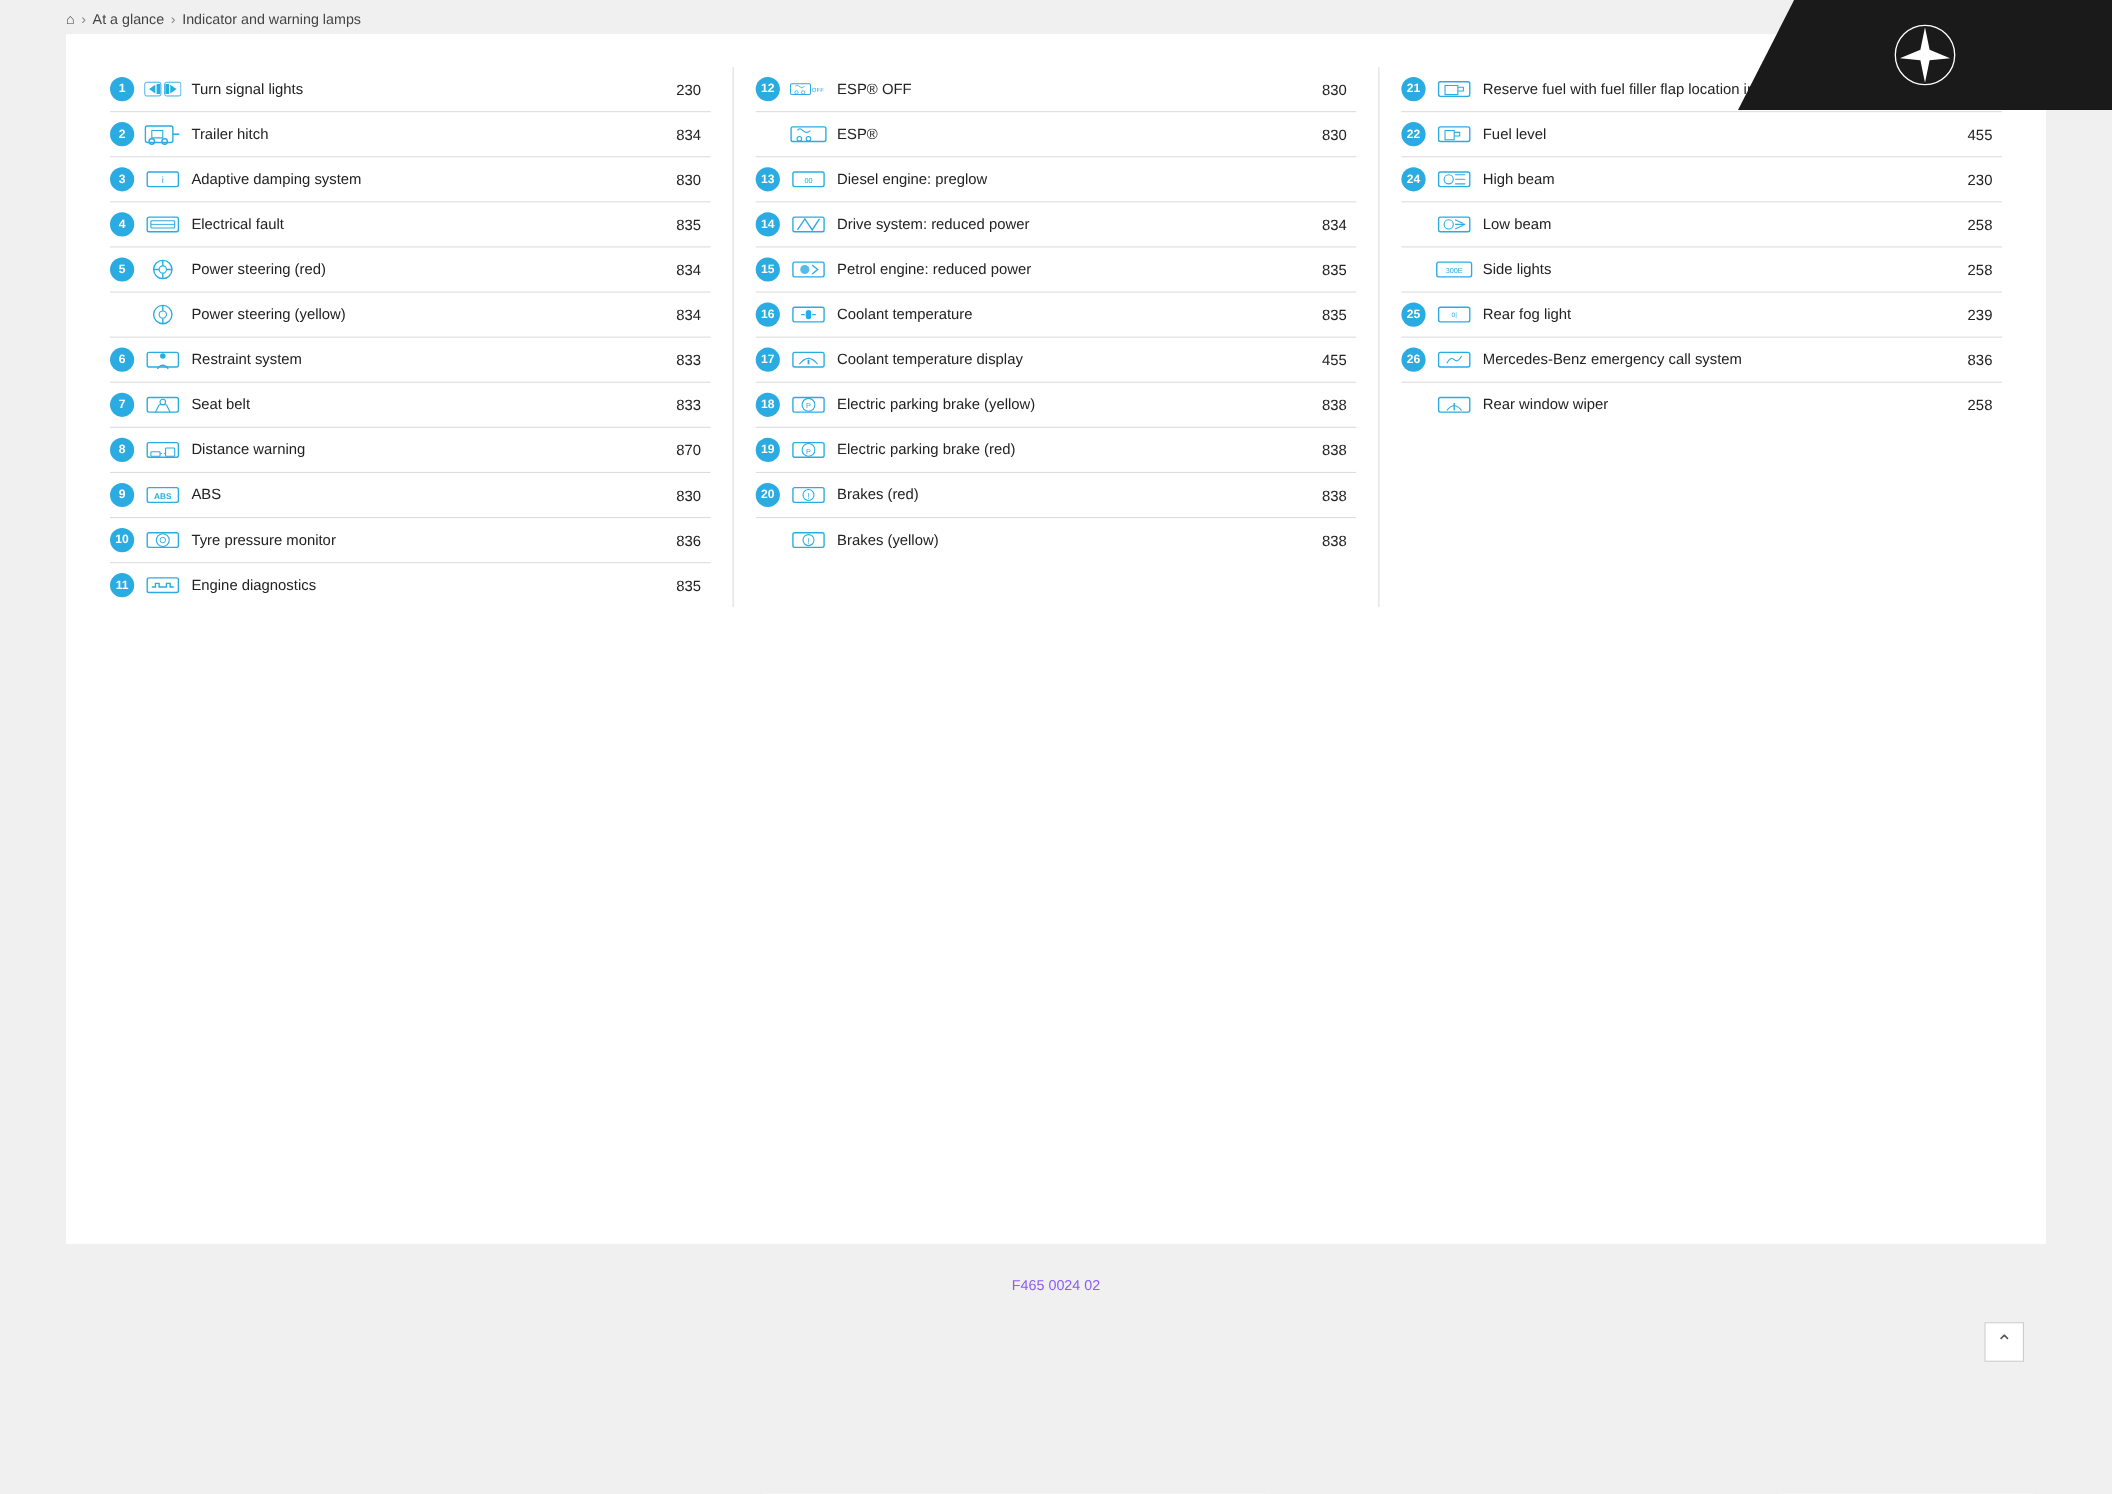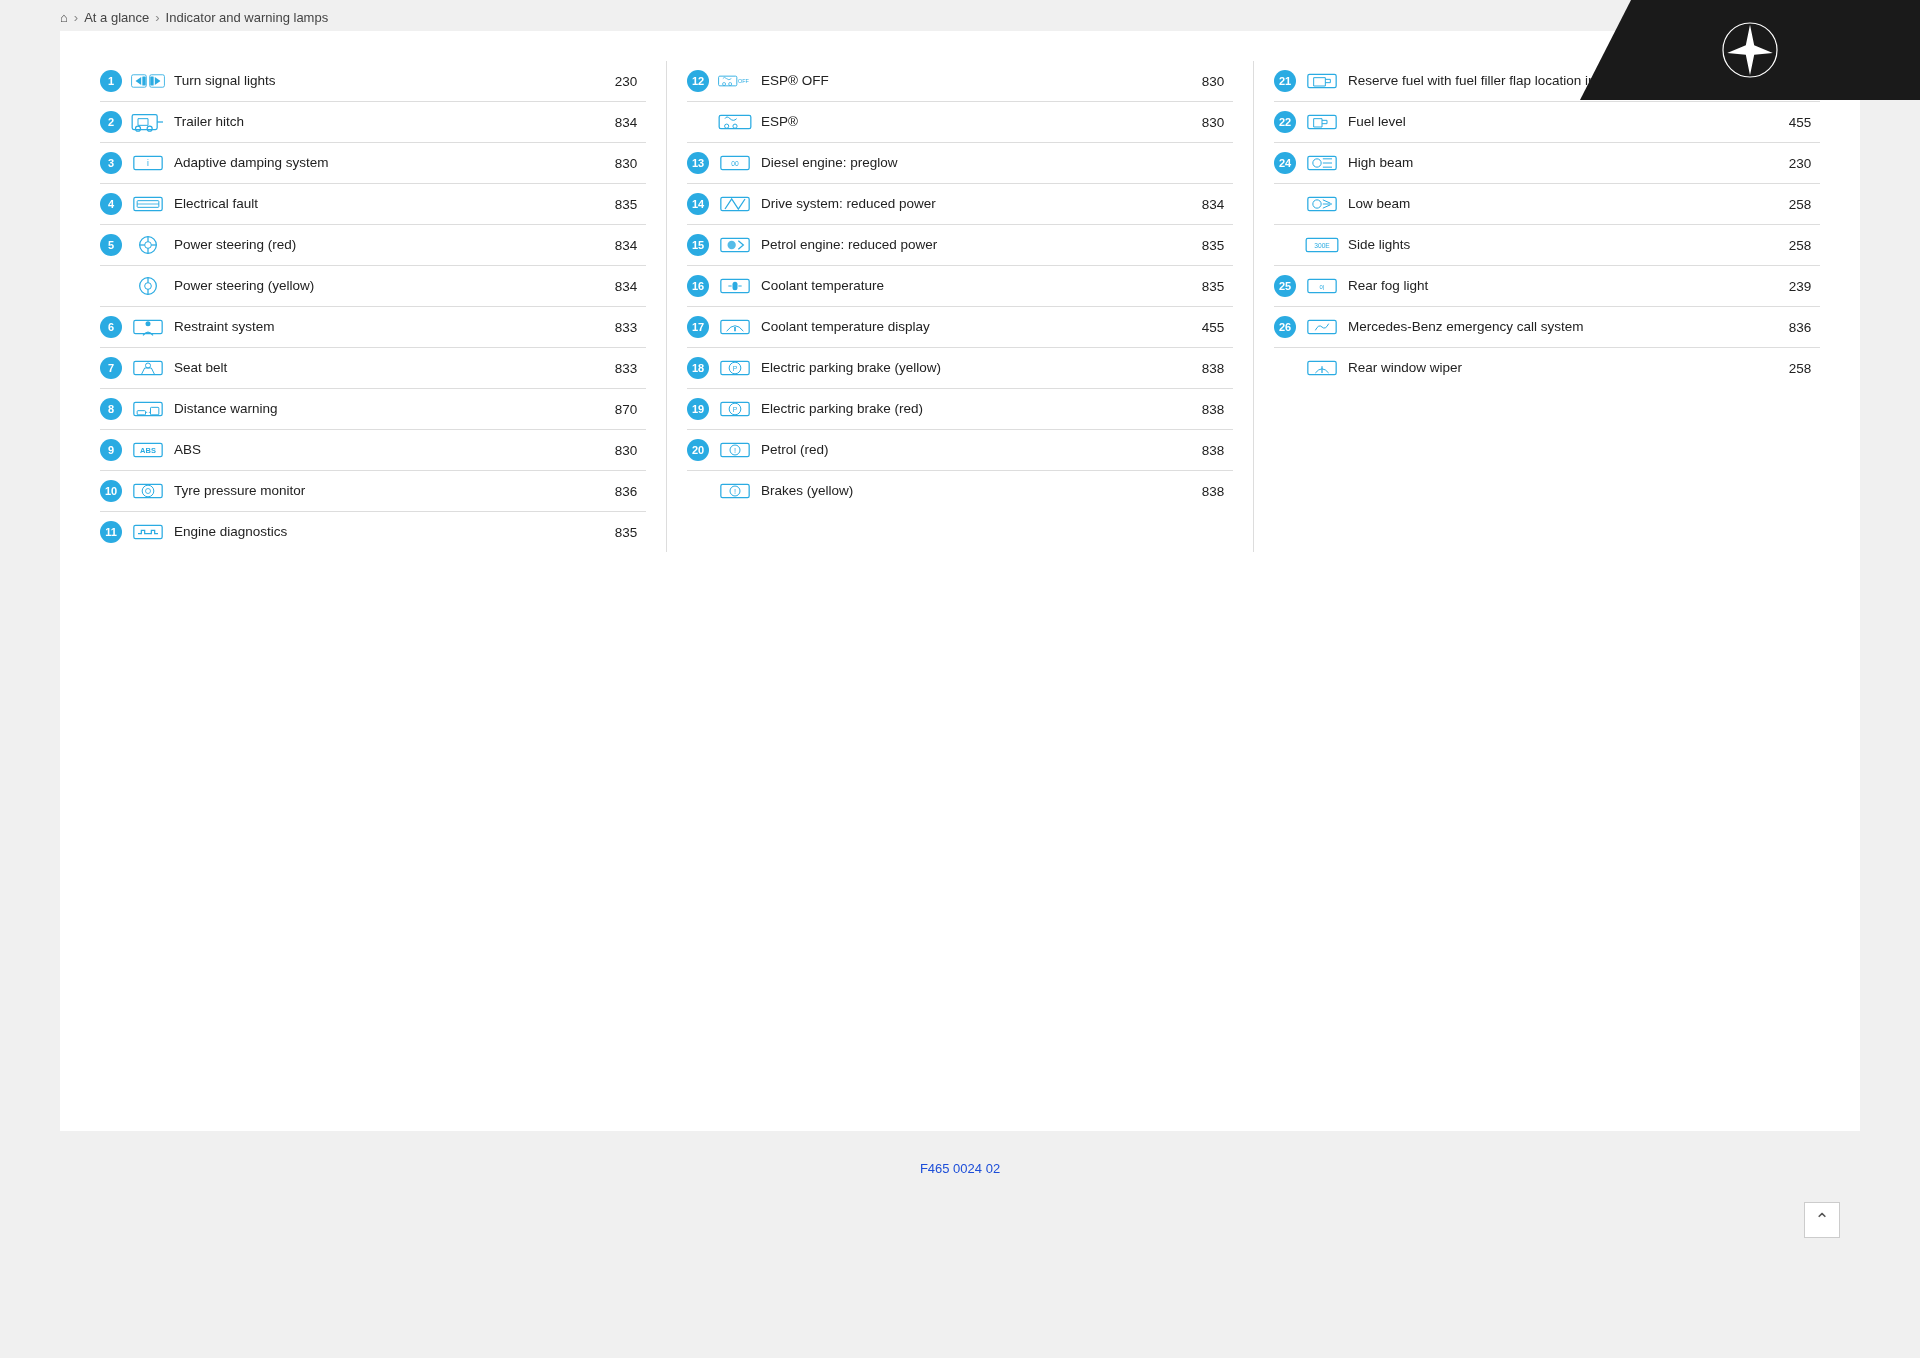--- a/index.html
+++ b/index.html
@@ -134,21 +134,21 @@
       flex-shrink: 0;
       min-width: 40px;
       text-align: center;
     }
 
     
     .footer {
       text-align: center;
       padding: 20px;
       font-size: 13px;
-      color: #1d4ed8;
+      color: #8b5cf6;
       margin-top: 10px;
     }
 
     
     .scroll-up {
       position: absolute;
       bottom: 120px;
       right: 80px;
       width: 36px;
       height: 36px;
@@ -453,21 +453,21 @@
         </div>
         <div class="item-row">
           <div class="item-number">20</div>
           <div class="item-icon">
             <svg viewBox="0 0 36 24" fill="none" xmlns="http://www.w3.org/2000/svg">
       <rect x="1" y="4" width="34" height="16" rx="2" stroke="#2aabe2" stroke-width="1.5"></rect>
       <text x="18" y="16" text-anchor="middle" font-size="9" fill="#2aabe2" font-family="Arial">!</text>
       <circle cx="18" cy="12" r="6" stroke="#2aabe2" stroke-width="1.2"></circle>
     </svg>
           </div>
-          <div class="item-label">Petrol (red)</div>
+          <div class="item-label">Brakes (red)</div>
           <div class="item-page">838</div>
         </div>
         <div class="item-row">
           <div class="item-number empty"></div>
           <div class="item-icon">
             <svg viewBox="0 0 36 24" fill="none" xmlns="http://www.w3.org/2000/svg">
       <rect x="1" y="4" width="34" height="16" rx="2" stroke="#2aabe2" stroke-width="1.5"></rect>
       <text x="18" y="16" text-anchor="middle" font-size="9" fill="#2aabe2" font-family="Arial">!</text>
       <circle cx="18" cy="12" r="6" stroke="#2aabe2" stroke-width="1.2"></circle>
     </svg>

